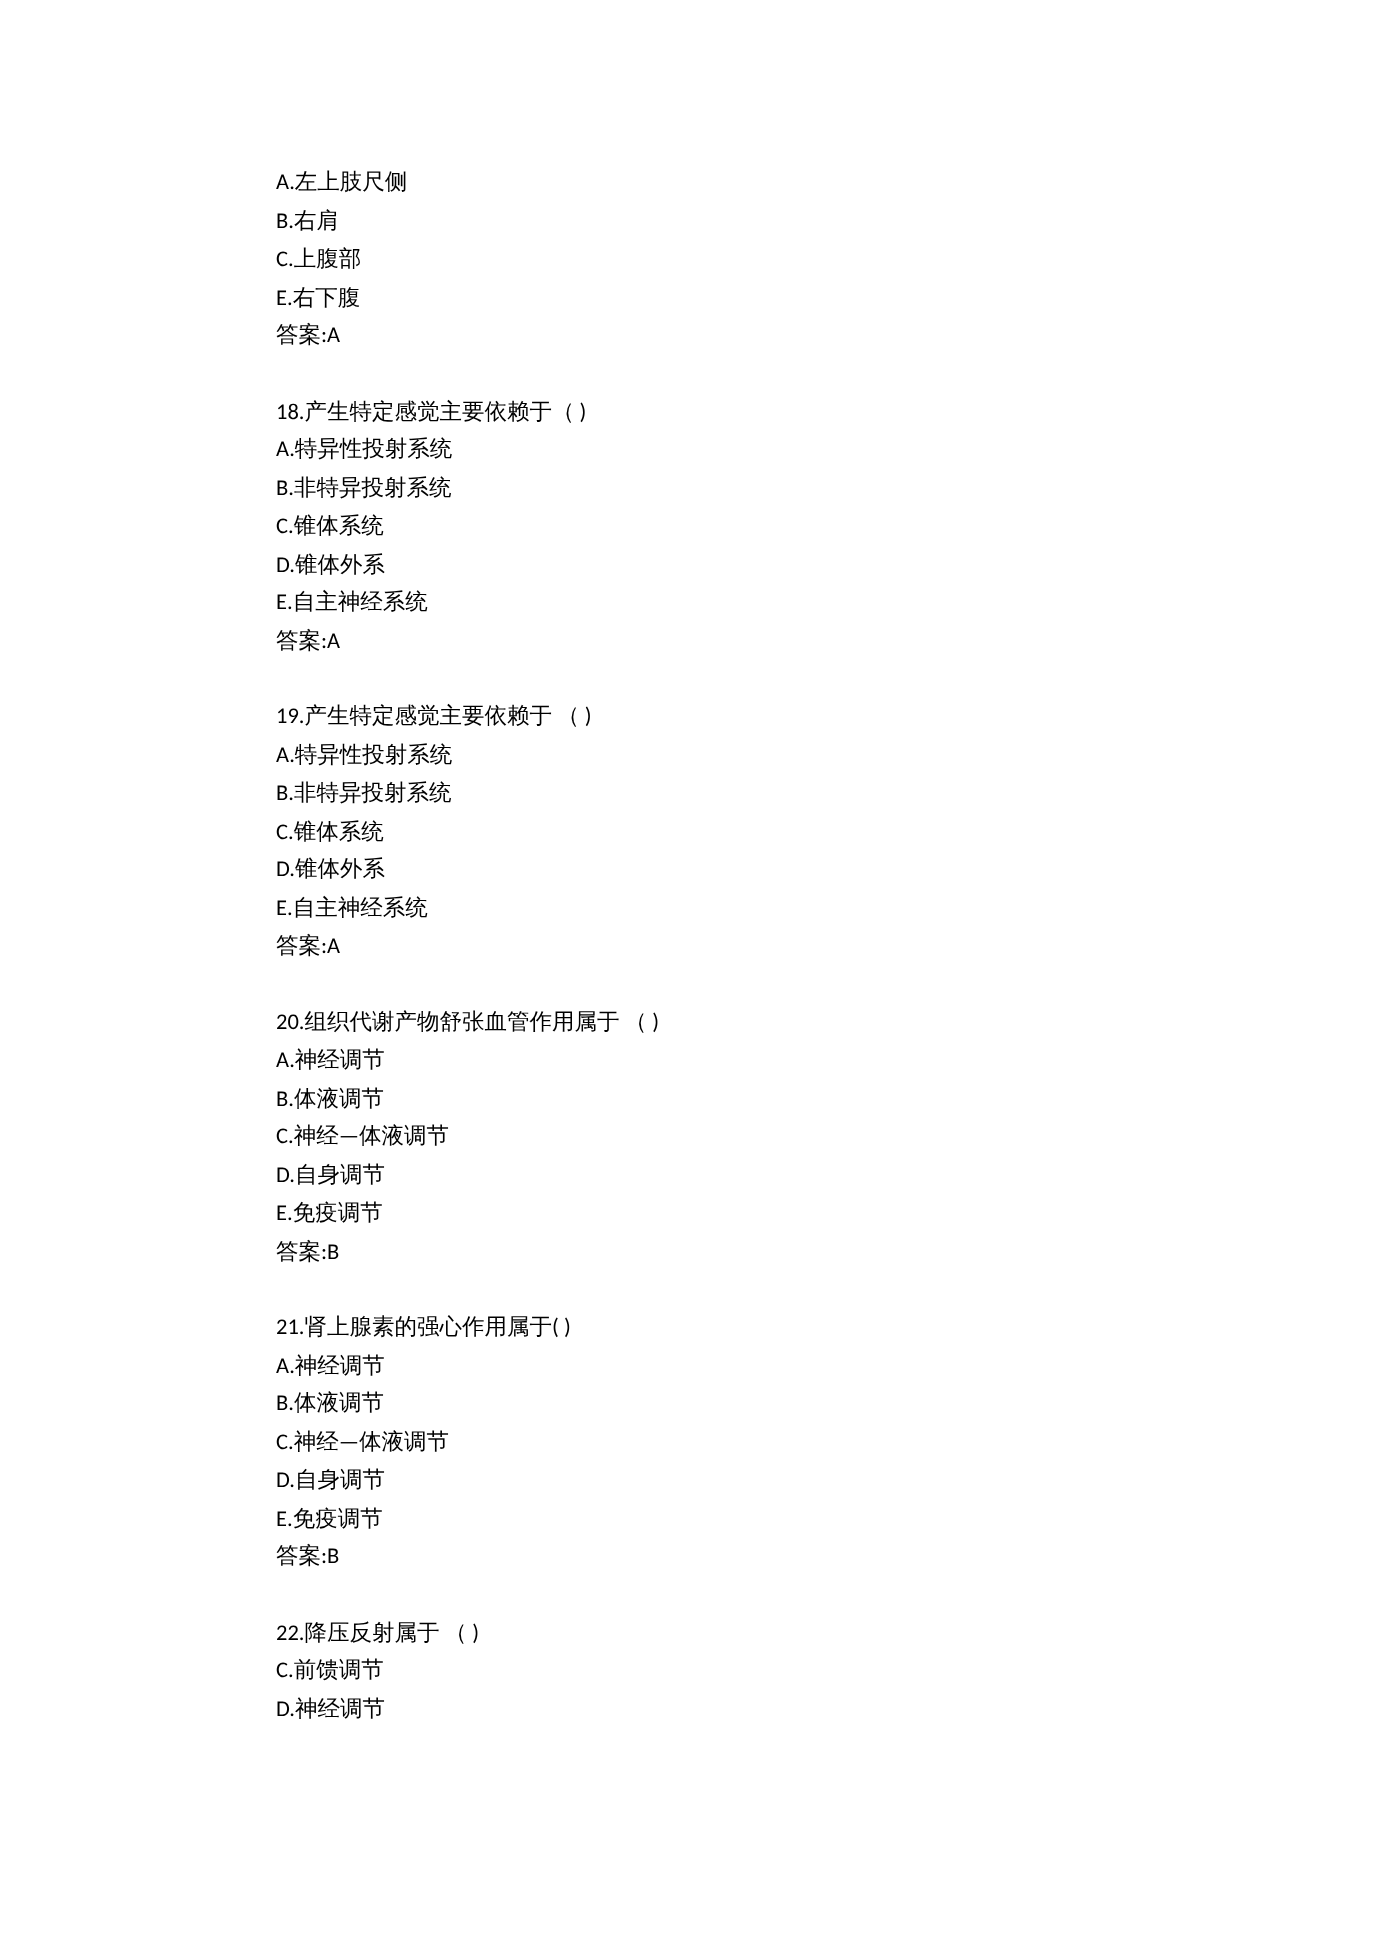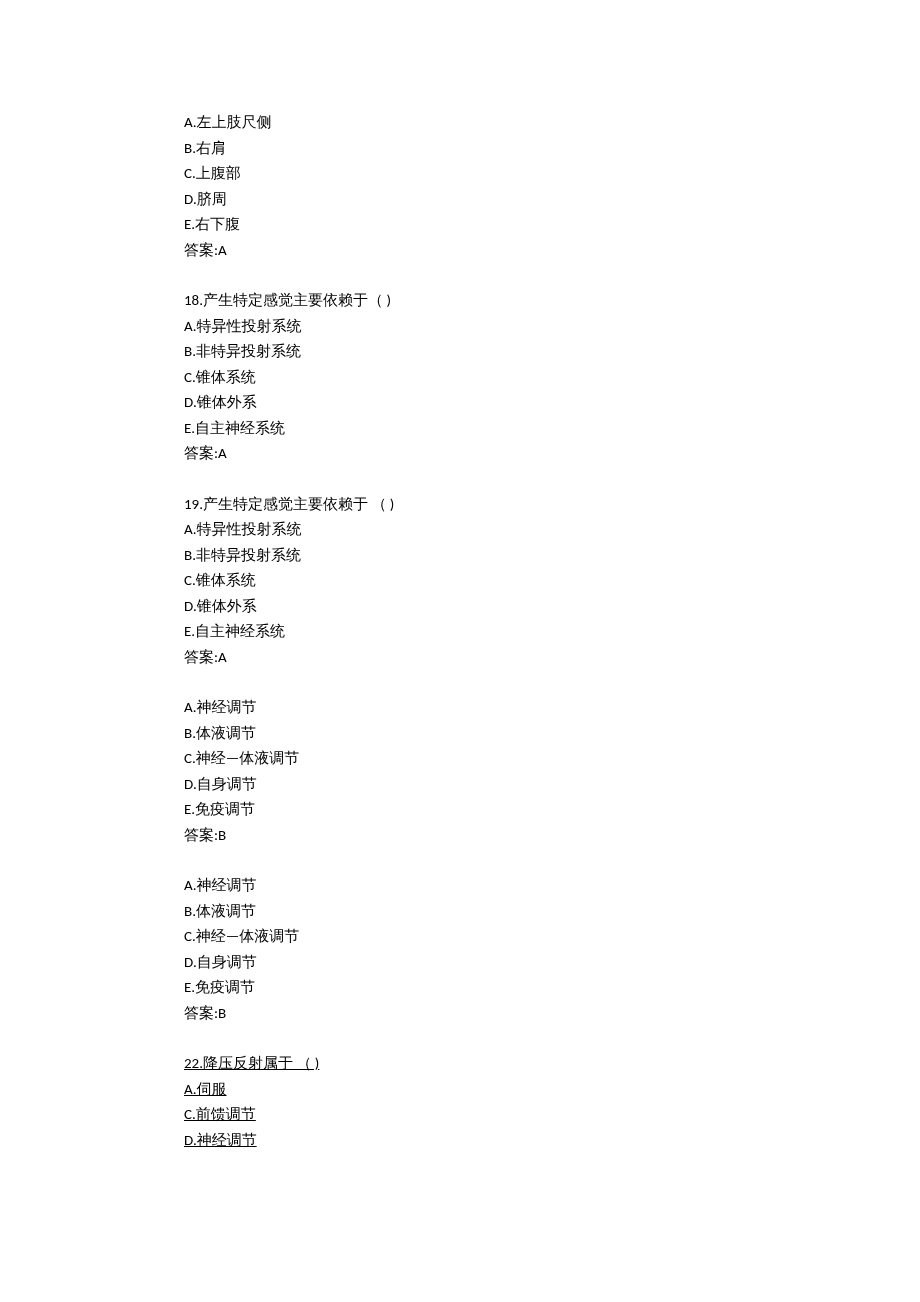--- a/index.html
+++ b/index.html
@@ -19,32 +19,30 @@
   }
   .line {
     white-space: pre;
   }
   .block {
     margin-bottom: 25px;
     margin-left: 44px;
   }
   .block:last-child {
     margin-bottom: 0;
-    text-decoration: underline;
   }
 </style>
 </head>
 <body>
 
 <div id="content">
     <div class="block">
       <div class="line">A.左上肢尺侧</div>
       <div class="line">B.右肩</div>
       <div class="line">C.上腹部</div>
-      <div class="line">D.脐周</div>
       <div class="line">E.右下腹</div>
       <div class="line">答案:A</div>
     </div>
     <div class="block">
       <div class="line">18.产生特定感觉主要依赖于（ )</div>
       <div class="line">A.特异性投射系统</div>
       <div class="line">B.非特异投射系统</div>
       <div class="line">C.锥体系统</div>
       <div class="line">D.锥体外系</div>
       <div class="line">E.自主神经系统</div>
@@ -53,34 +51,35 @@
     <div class="block">
       <div class="line">19.产生特定感觉主要依赖于 （ )</div>
       <div class="line">A.特异性投射系统</div>
       <div class="line">B.非特异投射系统</div>
       <div class="line">C.锥体系统</div>
       <div class="line">D.锥体外系</div>
       <div class="line">E.自主神经系统</div>
       <div class="line">答案:A</div>
     </div>
     <div class="block">
+      <div class="line">20.组织代谢产物舒张血管作用属于 （ )</div>
       <div class="line">A.神经调节</div>
       <div class="line">B.体液调节</div>
       <div class="line">C.神经—体液调节</div>
       <div class="line">D.自身调节</div>
       <div class="line">E.免疫调节</div>
       <div class="line">答案:B</div>
     </div>
     <div class="block">
+      <div class="line">21.肾上腺素的强心作用属于( )</div>
       <div class="line">A.神经调节</div>
       <div class="line">B.体液调节</div>
       <div class="line">C.神经—体液调节</div>
       <div class="line">D.自身调节</div>
       <div class="line">E.免疫调节</div>
       <div class="line">答案:B</div>
     </div>
     <div class="block">
       <div class="line">22.降压反射属于 （ )</div>
-      <div class="line">A.伺服</div>
       <div class="line">C.前馈调节</div>
       <div class="line">D.神经调节</div>
     </div>
   </div>
 
 </body></html>

